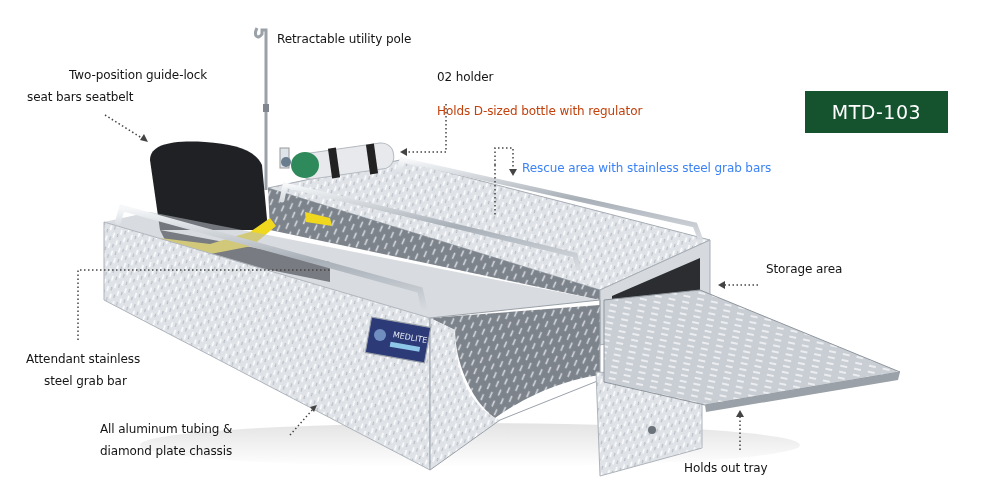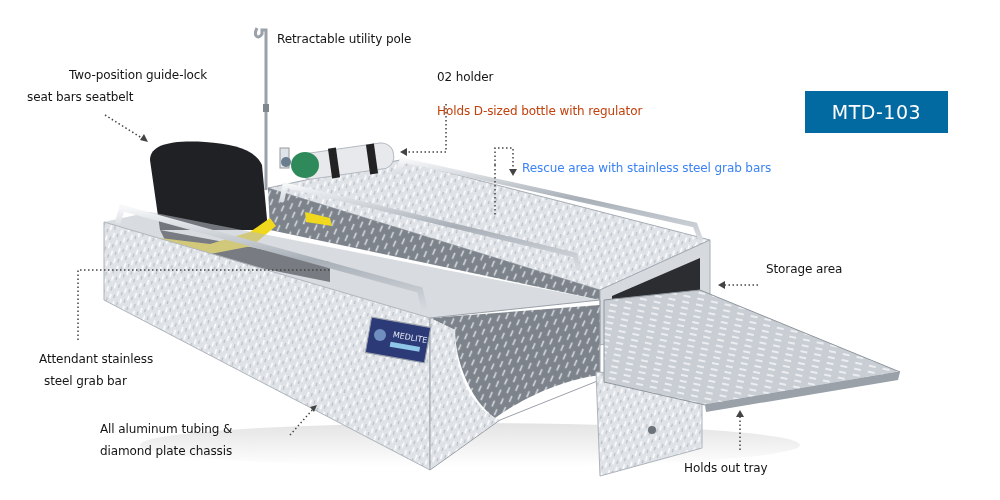--- a/index.html
+++ b/index.html
@@ -131,26 +131,26 @@
   </svg>
 
   <div class="label" style="left: 277px; top: 28px; color: rgb(21, 21, 21);">Retractable utility pole</div>
 
   <div class="label" style="left: 27px; top: 64px; color: rgb(21, 21, 21); margin-left: 42px;">Two-position guide-lock</div>
   <div class="label" style="left: 27px; top: 86px; color: rgb(21, 21, 21);">seat bars seatbelt</div>
 
   <div class="label" style="left: 437px; top: 66px; color: rgb(21, 21, 21);">02 holder</div>
   <div class="label" style="left: 437px; top: 100px; color: #c2410c;">Holds D-sized bottle with regulator</div>
 
-  <div class="badge" style="background: #0369a1;">MTD-103</div>
+  <div class="badge" style="background: #14532d;">MTD-103</div>
 
   <div class="label" style="left: 522px; top: 157px; color: #3b82f6;">Rescue area with stainless steel grab bars</div>
 
   <div class="label" style="left: 766px; top: 258px; color: rgb(21, 21, 21);">Storage area</div>
 
-  <div class="label" style="left: 26px; top: 348px; color: rgb(21, 21, 21); margin-left: 13px;">Attendant stainless</div>
+  <div class="label" style="left: 26px; top: 348px; color: rgb(21, 21, 21);">Attendant stainless</div>
   <div class="label" style="left: 44px; top: 370px; color: rgb(21, 21, 21);">steel grab bar</div>
 
   <div class="label" style="left: 100px; top: 418px; color: rgb(21, 21, 21);">All aluminum tubing &amp;</div>
   <div class="label" style="left: 100px; top: 440px; color: rgb(21, 21, 21);">diamond plate chassis</div>
 
   <div class="label" style="left: 684px; top: 457px; color: rgb(21, 21, 21);">Holds out tray</div>
 </div>
 
 </body></html>

